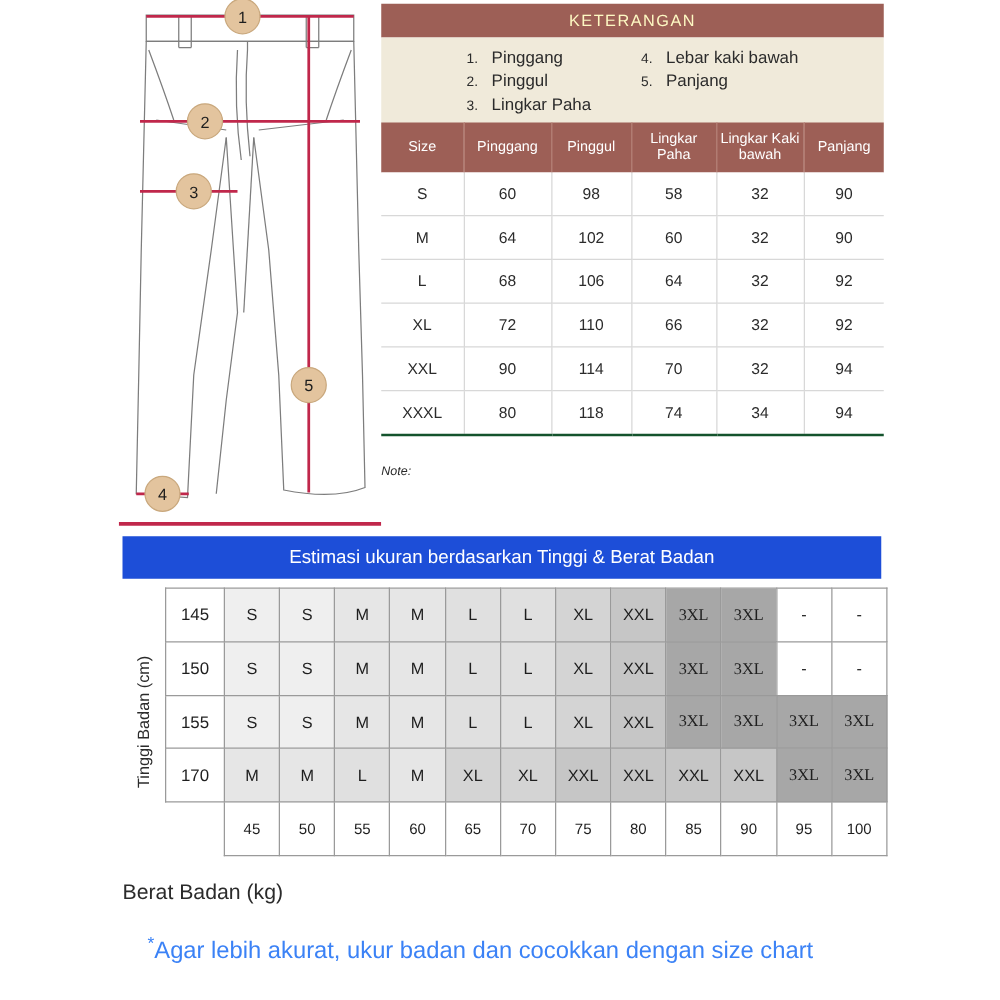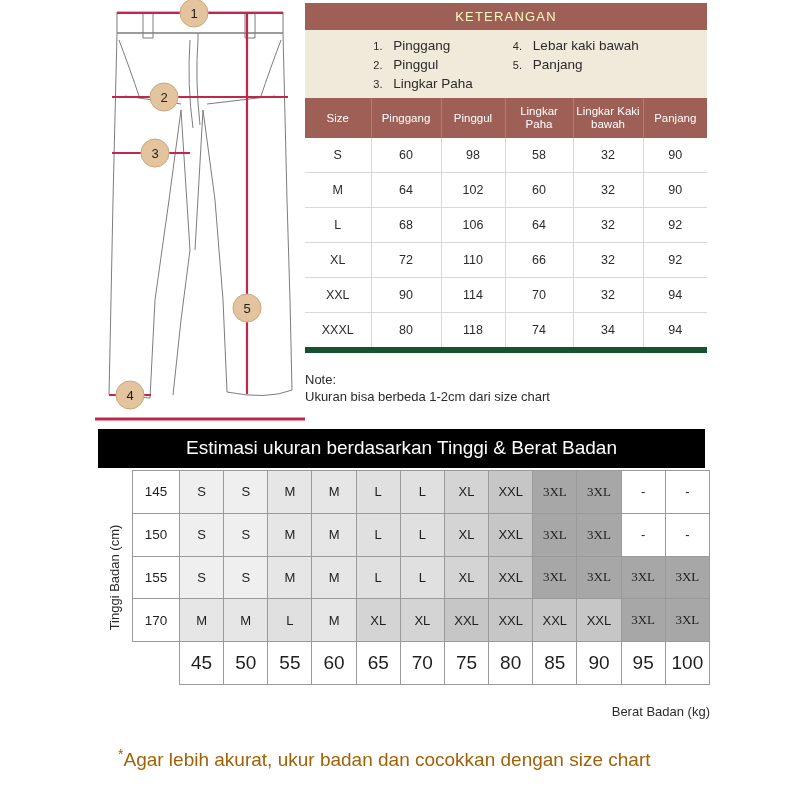--- a/index.html
+++ b/index.html
@@ -89,43 +89,44 @@
   #size-table td {
     font-size: 12.5px;
     text-align: center;
     padding: 10px 2px;
     border-right: 1px solid #d8d8d8;
     border-bottom: 1px solid #d8d8d8;
     color: #2b2b2b;
     background: #ffffff;
   }
   #size-table td:last-child { border-right: none; }
-  #size-table tr:last-child td { border-bottom: 6px solid #14532d; }
+  #size-table tr:last-child td { border-bottom: 2px solid #14532d; }
 
   
   #note {
     position: absolute;
     left: 305px;
     top: 372px;
     width: 410px;
-    font-size: 13px;
+    font-size: 10px;
     line-height: 1.28;
     color: #2b2b2b;
+    font-style: italic;
   }
 
   
   #estimation-banner {
     position: absolute;
     left: 98px;
     top: 429px;
     width: 607px;
-    background: #000000;
+    background: #1d4ed8;
     color: #ffffff;
     text-align: center;
-    font-size: 19px;
+    font-size: 15px;
     padding: 8px 0 9px 0;
   }
 
   
   #matrix-wrap {
     position: absolute;
     left: 98px;
     top: 470px;
     width: 612px;
     height: 215px;
@@ -156,51 +157,51 @@
     height: 30px;
     background: #ffffff;
   }
   #matrix-table td.rowhead {
     width: 44px;
     background: #ffffff;
     font-size: 13.5px;
   }
   #matrix-table td.colhead {
     background: #ffffff;
-    font-size: 19px;
+    font-size: 12px;
   }
   #matrix-table td.corner { border: none; background: #ffffff; }
   
   .sz-S   { background: #efefef !important; }
   .sz-M   { background: #e6e6e6 !important; }
   .sz-L   { background: #e0e0e0 !important; }
   .sz-XL  { background: #d4d4d4 !important; }
   .sz-XXL { background: #c6c6c6 !important; }
   .sz-3XL { background: #a7a7a7 !important; font-family: Liberation Serif, serif; }
   .sz-dash{ background: #ffffff !important; }
 
   #x-axis-label {
     position: absolute;
     left: 98px;
     top: 704px;
     width: 612px;
-    text-align: right;
-    font-size: 13px;
+    text-align: left;
+    font-size: 17px;
     color: #2b2b2b;
   }
 
   
   #footer-note {
     position: absolute;
     left: 118px;
     top: 746px;
     width: 620px;
     font-size: 19px;
     line-height: 1.25;
-    color: #a16207;
+    color: #3b82f6;
   }
   #footer-note .star { font-size: 14px; vertical-align: super; }
 </style>
 </head>
 <body>
 
 <div id="illustration">
   <svg width="210" height="425" viewBox="0 0 210 425" xmlns="http://www.w3.org/2000/svg">
     <g fill="none" stroke="#7d7d7d" stroke-width="1">
 
@@ -362,21 +363,20 @@
         <td>118</td>
         <td>74</td>
         <td>34</td>
         <td>94</td>
       </tr>
     </tbody>
 </table>
 
 <div id="note">
   <div>Note:</div>
-  <div>Ukuran bisa berbeda 1-2cm dari size chart</div>
 </div>
 
 <div id="estimation-banner">Estimasi ukuran berdasarkan Tinggi &amp; Berat Badan</div>
 
 <div id="matrix-wrap">
   <div id="y-axis-label">
     <span>Tinggi Badan (cm)</span>
   </div>
   <table id="matrix-table">
     <tbody id="matrix-body">

